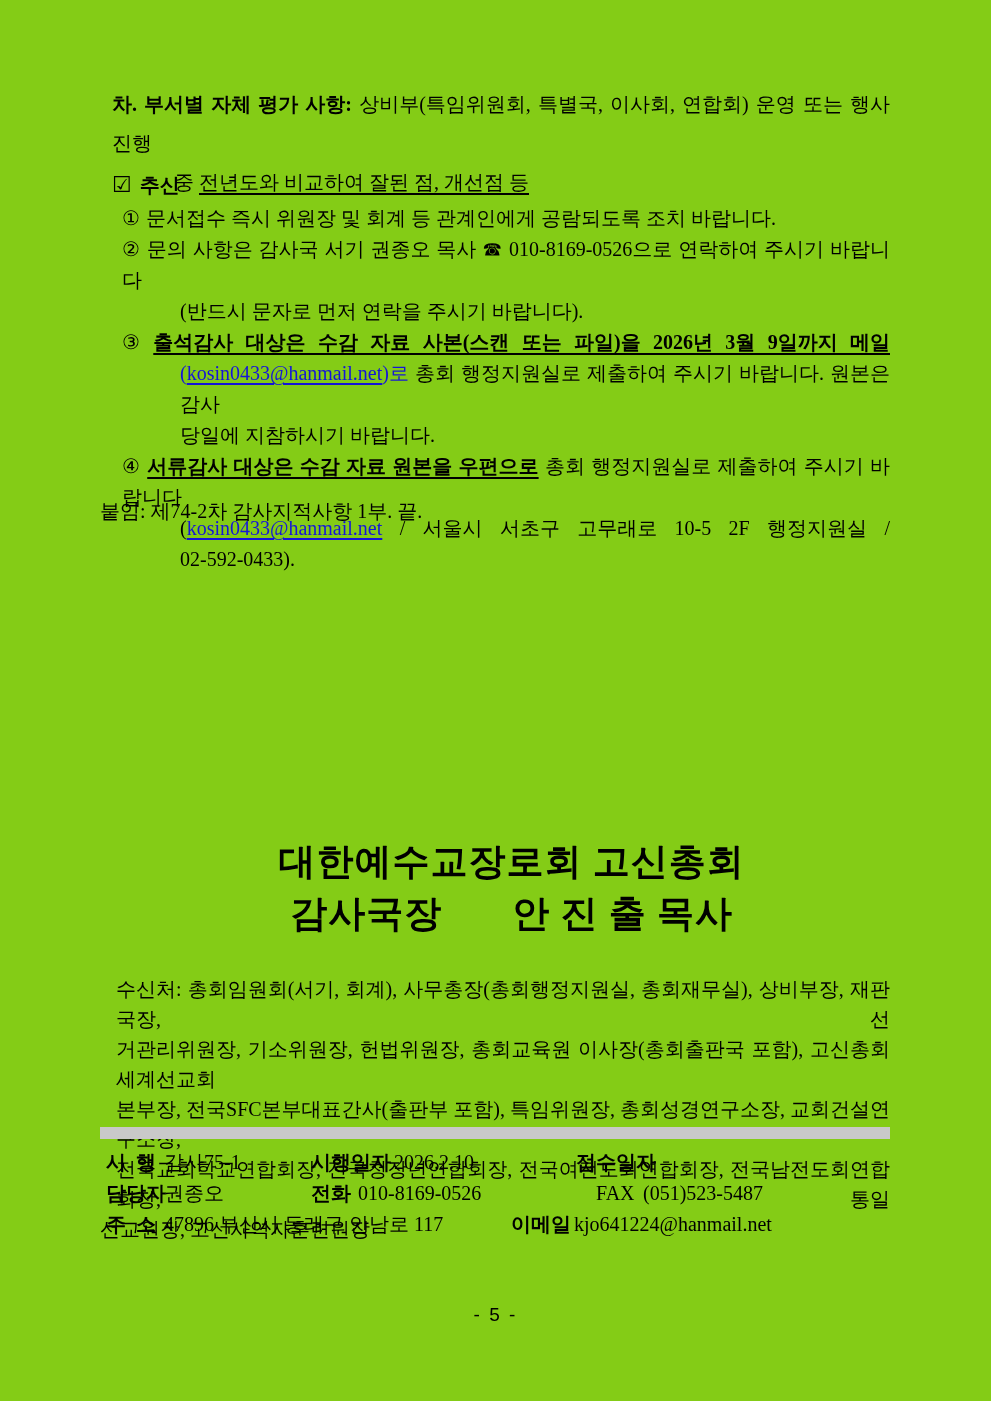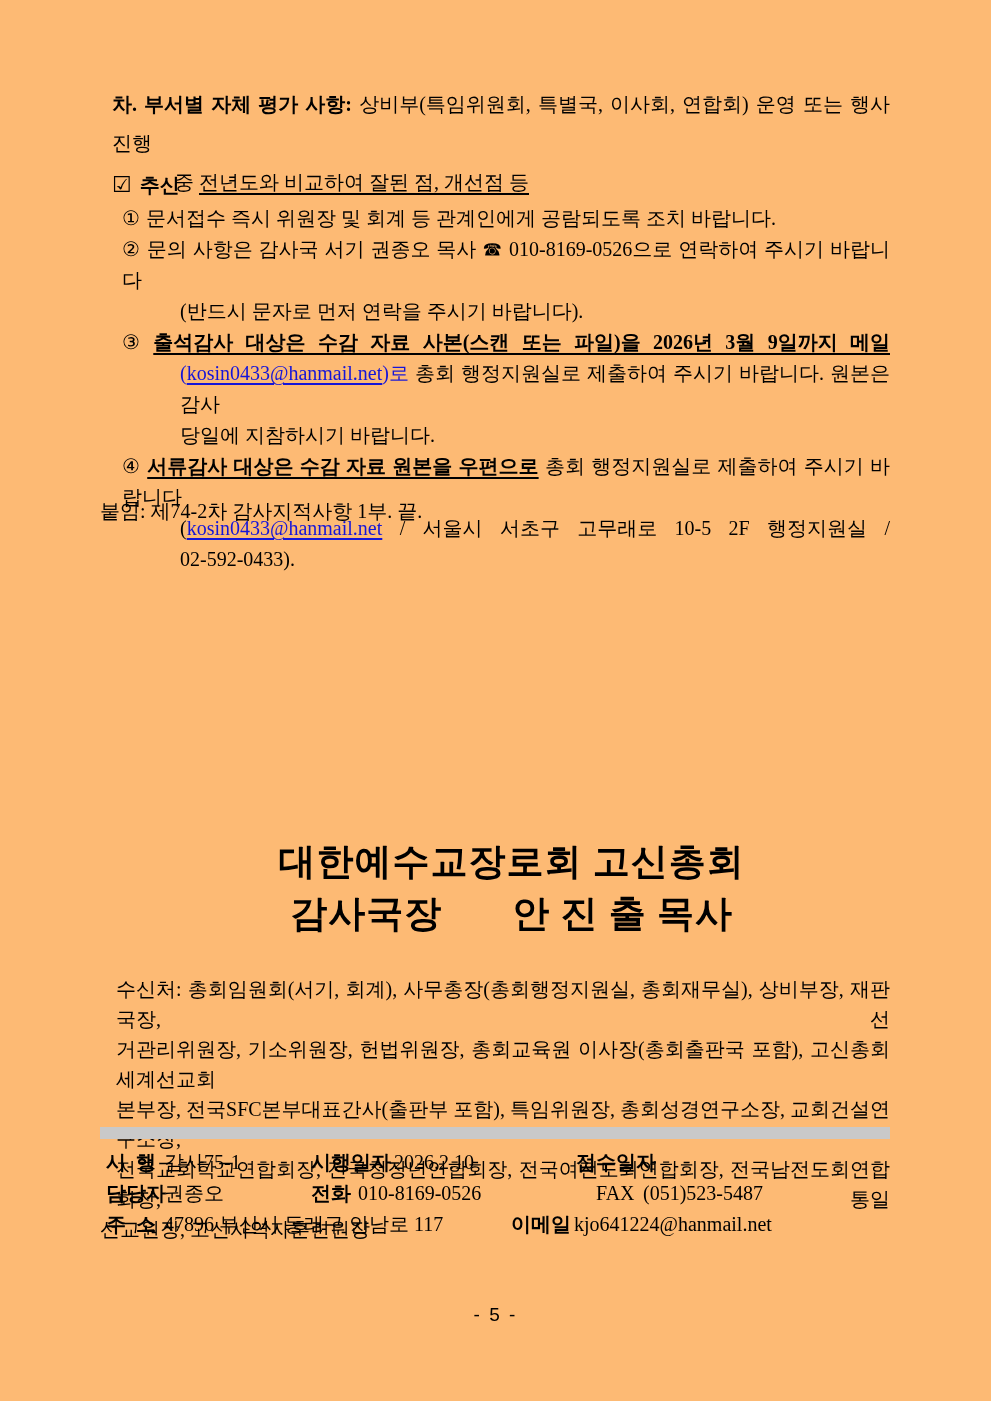--- a/index.html
+++ b/index.html
@@ -1,17 +1,17 @@
 <!DOCTYPE html>
 <html><head>
 <meta charset="utf-8">
 <style>
   html,body { margin:0; padding:0; background:#ffffff; }
   .page {
-    position:relative; width:991px; height:1401px; background:#fdba74;
+    position:relative; width:991px; height:1401px; background:#84cc16;
     font-family:"Liberation Serif","DejaVu Serif",serif; color:#000;
     font-size:20px; overflow:hidden;
   }
   .abs { position:absolute; }
   .content-x { left:100px; width:790px; }
   .b { font-weight:bold; }
   .u { text-decoration:underline; text-underline-offset:4px; }
   .jl { text-align:justify; text-align-last:justify;margin-left:16px; }
   .line { line-height:31px; }
   

